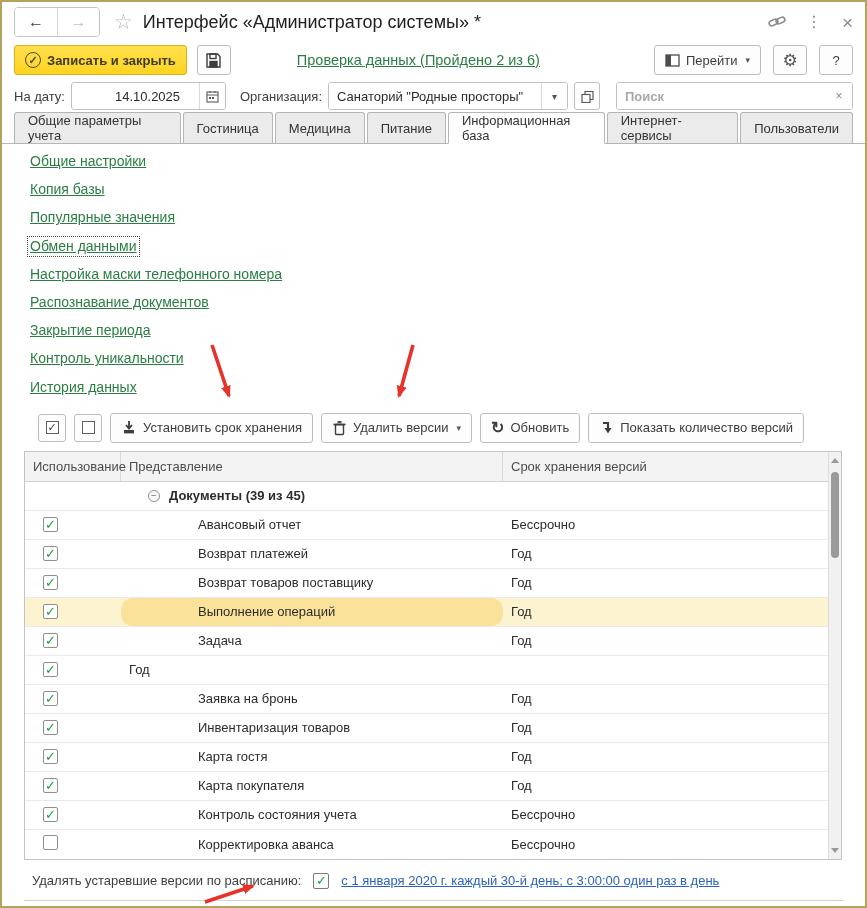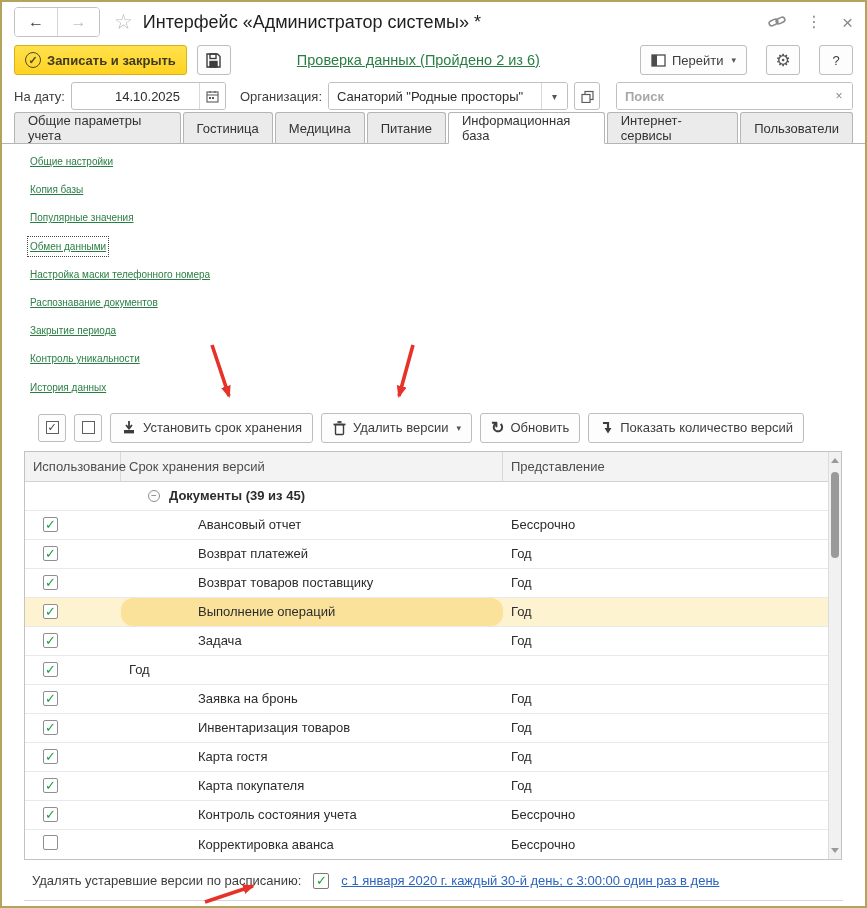--- a/index.html
+++ b/index.html
@@ -23,21 +23,21 @@
   .btn { display:inline-flex; align-items:center; gap:6px; height:30px; padding:0 10px;
          background:#fdfdfd; border:1px solid #bdbdbd; border-radius:3px; font-size:13px;
          color:#3d3d3d; cursor:pointer; white-space:nowrap; }
   .btn-yellow { background:linear-gradient(#ffe14d,#ffd321); border:1px solid #d9b018; font-weight:bold; color:#3f3b22; }
   .chk-circle { width:16px; height:16px; border:1.5px solid #4d4a28; border-radius:50%; display:inline-flex;
                 align-items:center; justify-content:center; font-size:11px; font-weight:bold; color:#4d4a28; }
   .iconbtn { width:34px; justify-content:center; padding:0; }
   .green-link { color:#2a7e43; text-decoration:underline; font-size:14.5px; cursor:pointer; margin-left:66px; }
   .cmdbar .spacer { flex:1; }
   .caret { font-size:9px; color:#555; margin-left:2px; }
-  .cmdbar .right { display:flex; gap:19px; align-items:center; }
+  .cmdbar .right { display:flex; gap:12px; align-items:center; }
   .gear { font-size:17px; color:#555; }
 
   
   .filterbar { height:36px; display:flex; align-items:center; padding:0 12px; gap:6px; font-size:13px; color:#3d3d3d; }
   .fgroup { display:flex; border:1px solid #bfbfbf; border-radius:3px; height:28px; background:#fff; overflow:hidden; }
   .fgroup input { border:none; outline:none; font-size:13px; padding:0 8px; color:#2c2c2c; font-family:inherit; }
   .fgroup input::placeholder { color:#a8a8a8; }
   .sq { width:26px; display:flex; align-items:center; justify-content:center; background:#fff;
         border:none; border-left:1px solid #d9d9d9; cursor:pointer; color:#555; font-size:10px; }
   .openbtn { width:26px; height:28px; display:flex; align-items:center; justify-content:center;
@@ -48,21 +48,21 @@
 
   
   .tabs { display:flex; align-items:flex-end; padding:0 12px; height:30px; border-bottom:1px solid #b5b5b5; gap:2px; }
   .tab { height:28px; padding:15px 13px; display:flex; align-items:center; font-size:13px; color:#333;
          background:#ebebeb; border:1px solid #b5b5b5; border-bottom:none; border-radius:3px 3px 0 0; cursor:pointer; }
   .tab.active { background:#fff; height:30px; margin-bottom:-1px; border-bottom:1px solid #fff; }
 
   
   .content { padding:6px 22px 0 22px; }
   .links { padding:4px 0 2px 6px; }
-  .links a { display:table; font-size:10px; color:#2a7e43; text-decoration:underline; cursor:pointer;
+  .links a { display:table; font-size:14px; color:#2a7e43; text-decoration:underline; cursor:pointer;
              margin-bottom:13.2px; line-height:15px; }
   .links a.focused { outline:1px dotted #444; outline-offset:2px; }
 
   
   .ttoolbar { display:flex; align-items:center; gap:8px; margin:3px 0 8px 14px; }
   .smbtn { width:28px; height:28px; display:flex; align-items:center; justify-content:center;
            background:#fdfdfd; border:1px solid #bdbdbd; border-radius:3px; cursor:pointer; }
   .box { width:13px; height:13px; border:1px solid #5f5f5f; display:flex; align-items:center;
          justify-content:center; font-size:11px; color:#3a3a3a; background:#fff; }
   .ic { display:inline-flex; }
@@ -279,22 +279,22 @@
               <polygon points="5.5,8 12.5,8 9,13.5" fill="#3d3d3d"></polygon>
             </svg>
         </span>
         <span>Показать количество версий</span>
       </button>
     </div>
 
     <div class="vtable">
       <div class="thead">
         <div class="hc">Использование</div>
+        <div class="hc">Представление</div>
         <div class="hc">Срок хранения версий</div>
-        <div class="hc">Представление</div>
       </div>
       <div class="tbody" id="tbody">
           <div class="trow group">
             <div class="c1"></div>
             <div class="c2 grp">
               <span class="collapse">−</span>
               <span>Документы (39 из 45)</span>
             </div>
             <div class="c3"></div>
           </div>

